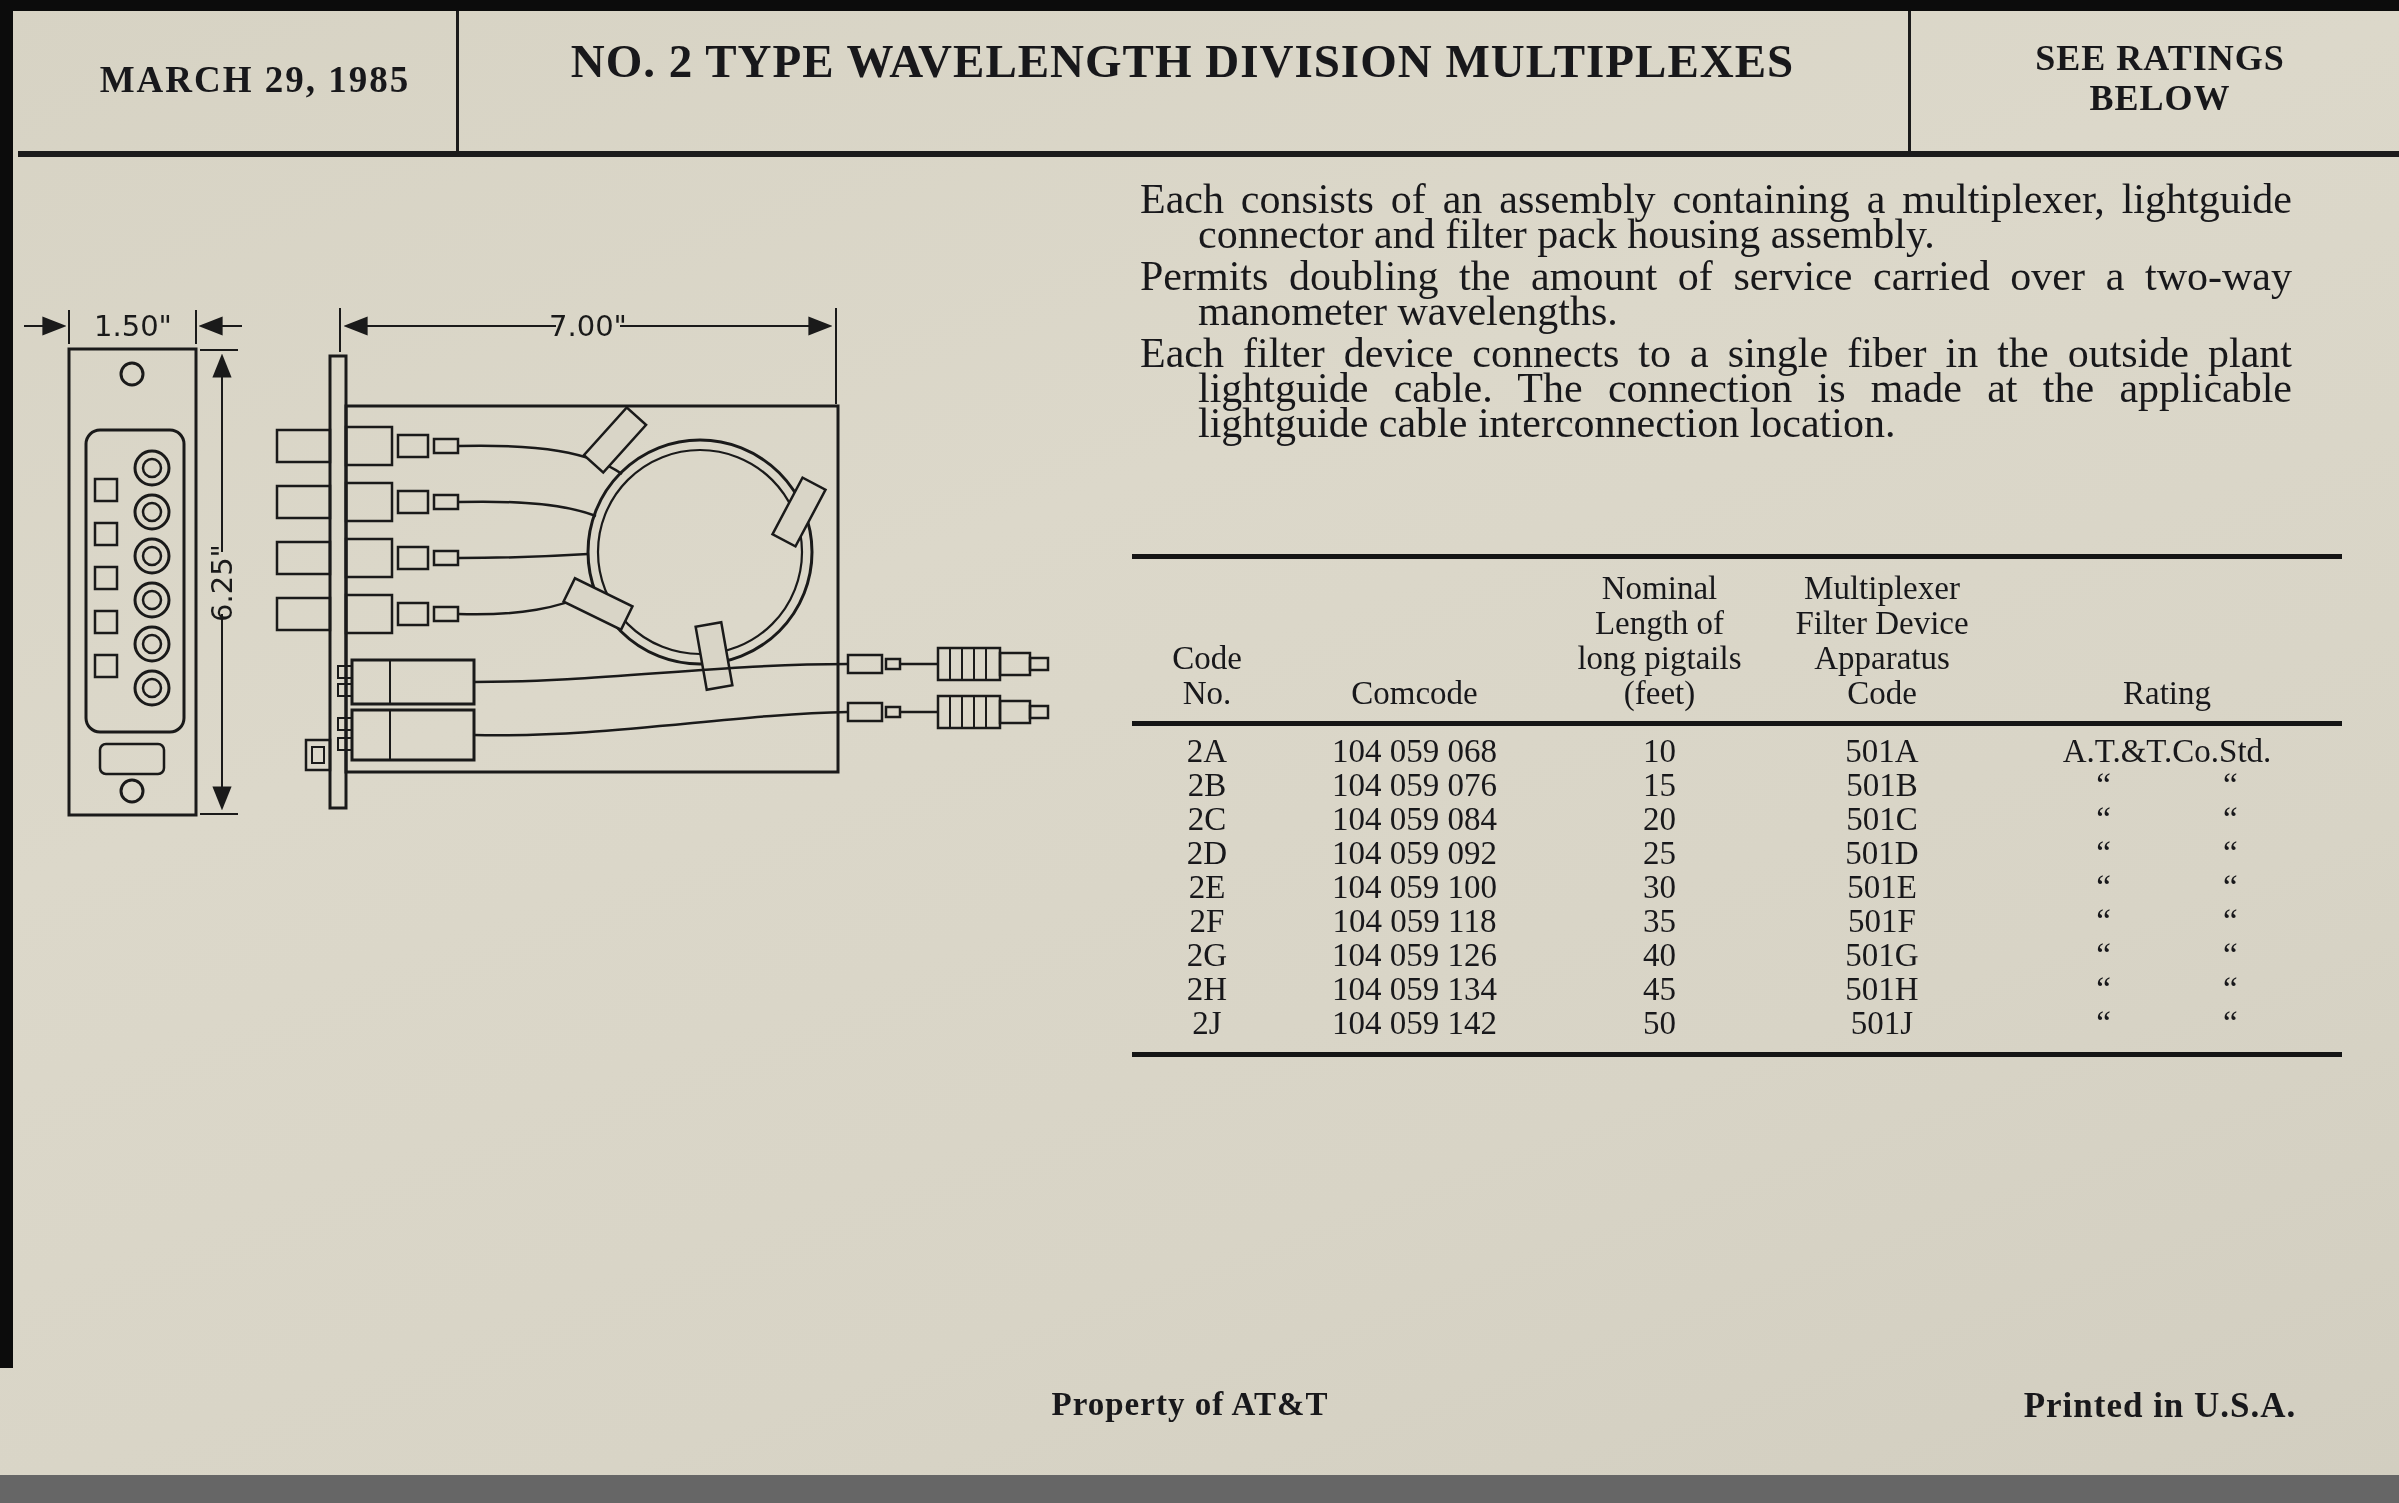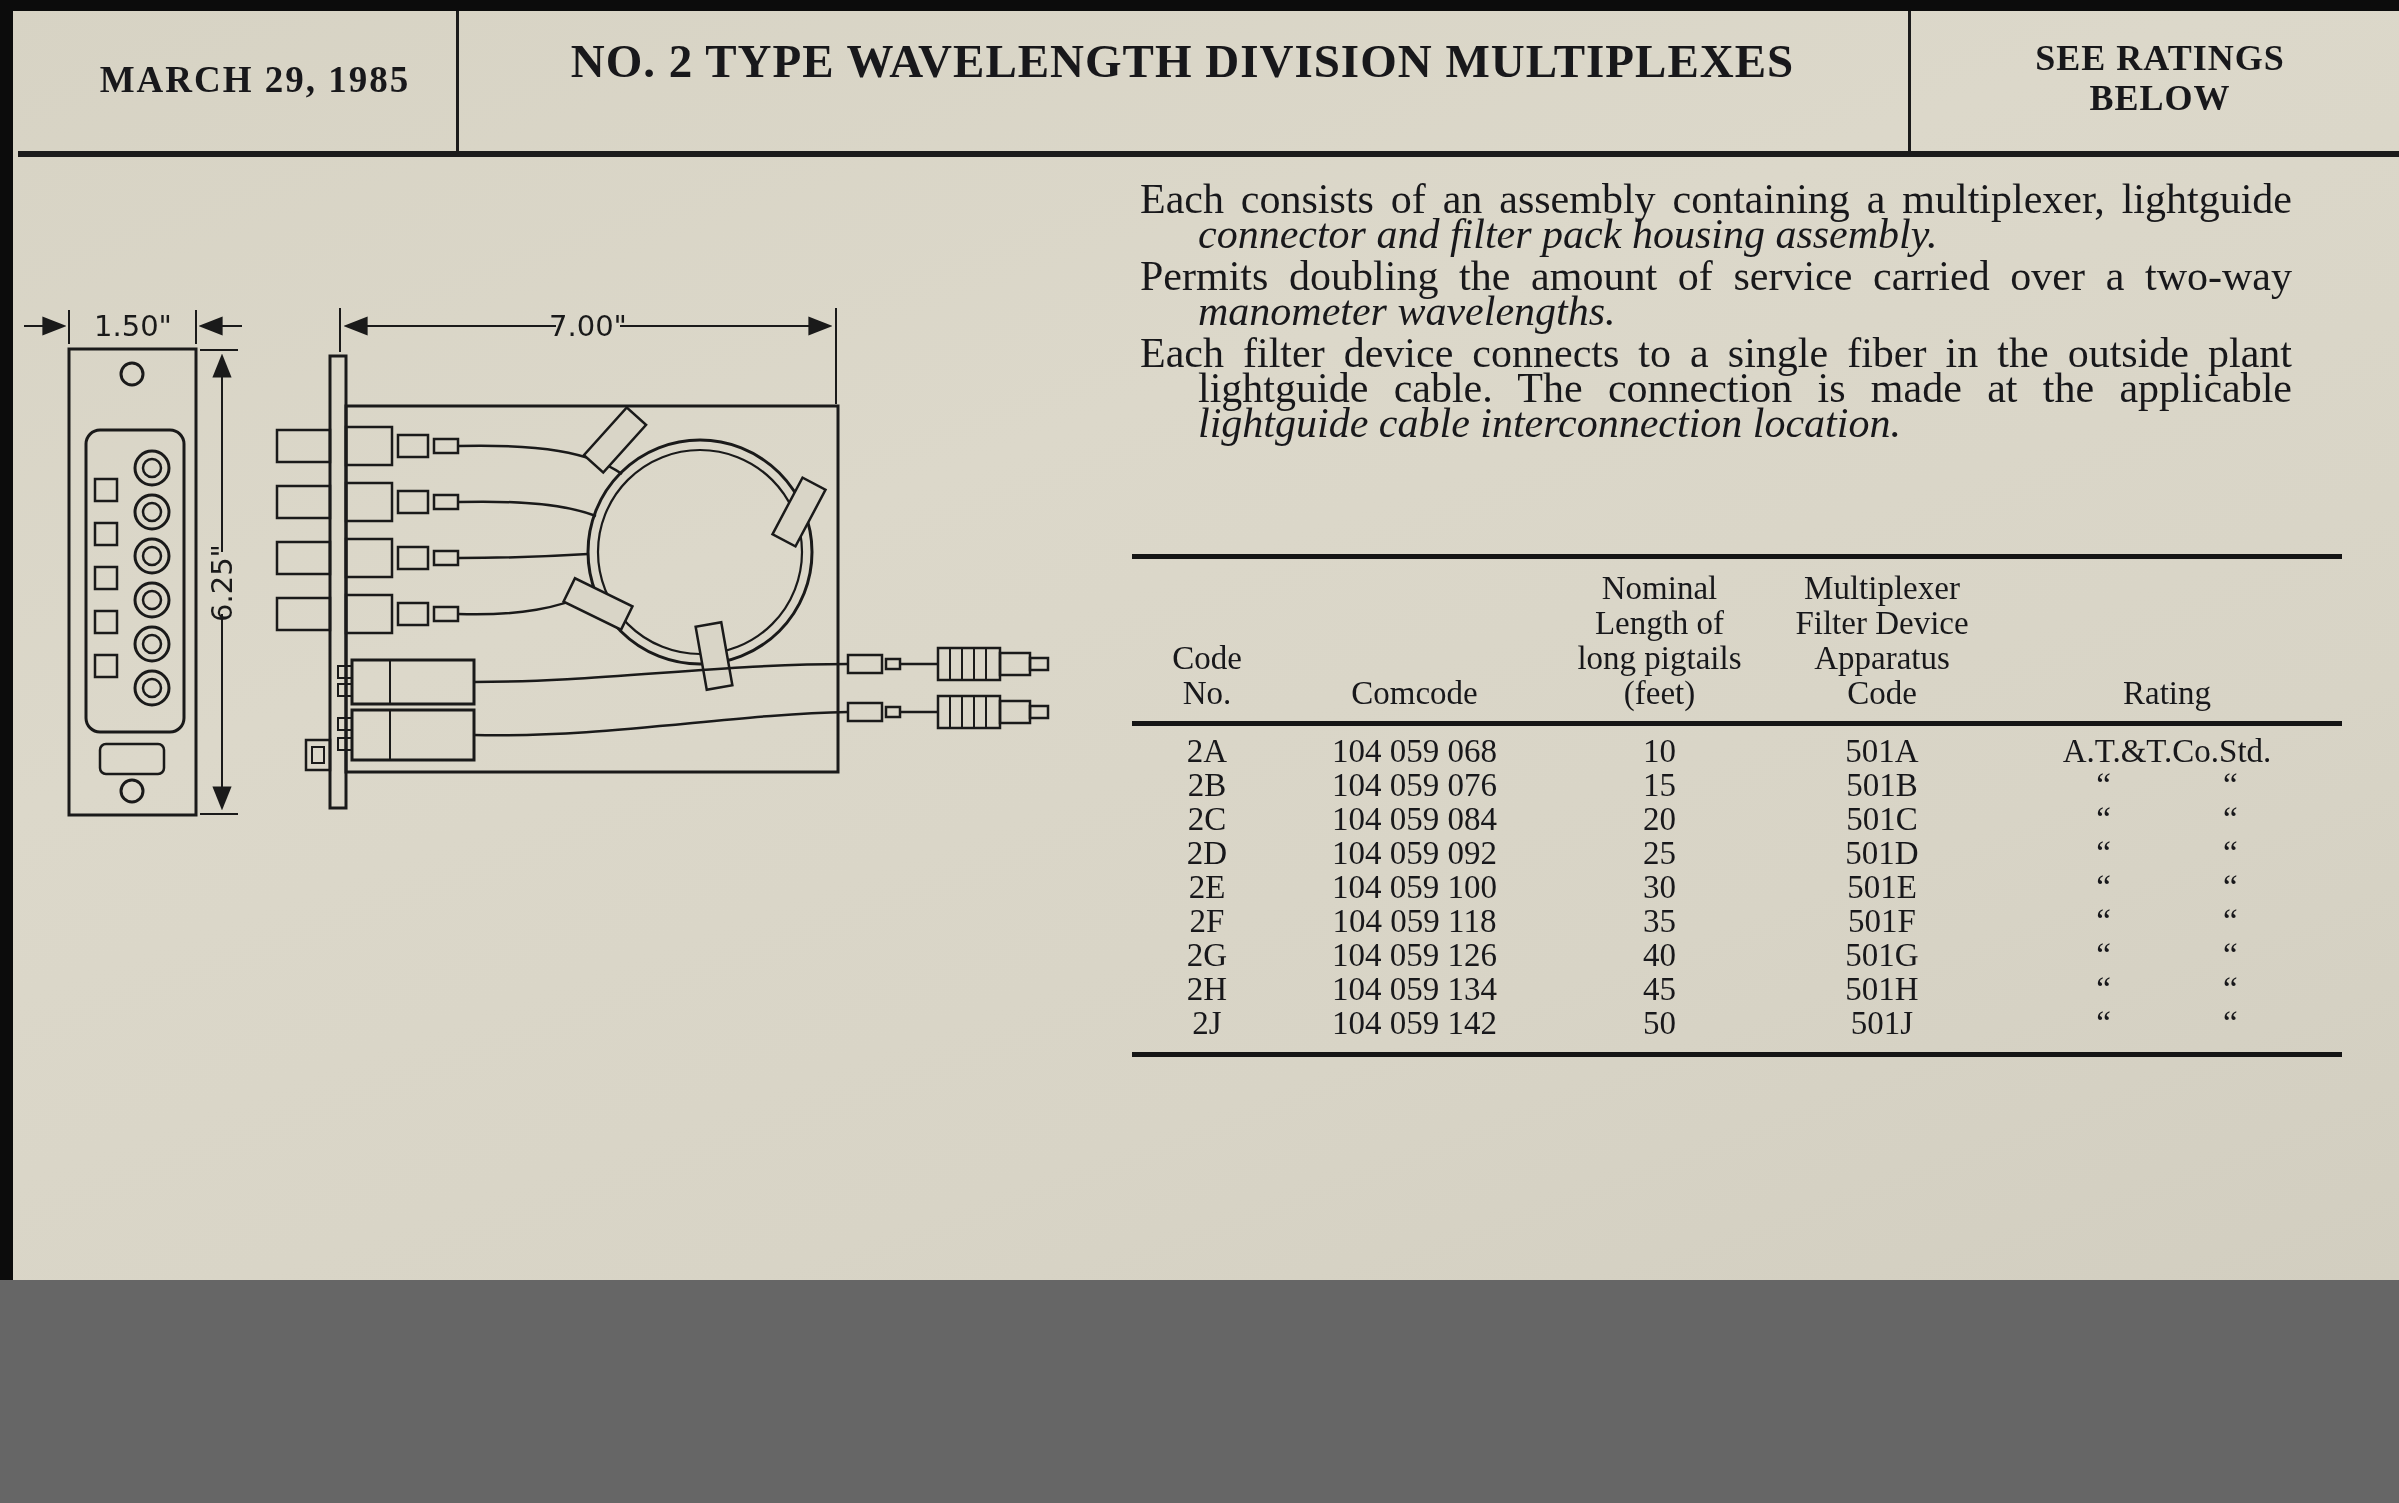--- a/index.html
+++ b/index.html
@@ -1,18 +1,18 @@
 <!DOCTYPE html>
 <html><head>
 <meta charset="utf-8">
 <style>
   * { margin:0; padding:0; box-sizing:border-box; }
   html,body { background:#666; }
   .page {
-    position:relative; width:2399px; height:1280px; overflow:hidden;
+    position:relative; width:2399px; height:1475px; overflow:hidden;
     background:linear-gradient(160deg,#d7d3c4 0%,#dcd8ca 38%,#d8d4c6 72%,#d2cec0 100%);
     font-family:"Liberation Serif","DejaVu Serif",serif; color:#18181b;
   }
   
   .edge-top   { position:absolute; left:0; top:0; width:2399px; height:11px; background:#0c0c0c; }
   .edge-left  { position:absolute; left:0; top:0; width:13px; height:1368px; background:#0c0c0c; }
   .edge-bottom{ position:absolute; left:545px; top:1480px; width:1854px; height:23px; background:#26261b; }
   .edge-bottom-small { position:absolute; left:88px; top:1491px; width:105px; height:12px; background:#26261b; }
   .edge-notch { position:absolute; background:#c9c5b5; }
   .n1 { left:955px; top:1480px; width:26px; height:9px; }
@@ -22,21 +22,21 @@
   .h-title { position:absolute; left:470px; top:34px; width:1425px; text-align:center; font-weight:bold; font-size:47px; letter-spacing:1px; }
   .h-note  { position:absolute; left:1930px;top:38px; width:460px;  text-align:center; font-weight:bold; font-size:36px; line-height:40px; letter-spacing:1px; }
   .vline   { position:absolute; top:10px; width:3px; height:141px; background:#1b1b1b; }
   .v1 { left:456px; } .v2 { left:1908px; }
   .hrule   { position:absolute; left:18px; top:151px; width:2381px; height:6px; background:#1b1b1b; }
   
   .desc { position:absolute; left:1140px; top:182px; width:1152px; font-size:42px; line-height:35px; }
   .para { margin-bottom:7px; }
   .para .line { text-align:justify; text-align-last:justify; }
   .para .line.cont { padding-left:58px; }
-  .para .line.last { text-align-last:left;font-style:italic; }
+  .para .line.last { text-align-last:left; }
   
   .rtable { position:absolute; left:1132px; top:554px; width:1210px; font-size:33px; }
   .rule   { height:5px; background:#151515; }
   .thead  { display:flex; align-items:flex-end; padding:12px 0 10px; line-height:35px; font-weight:normal; }
   .tcell  { flex:none; text-align:center; }
   .c1{width:150px}.c2{width:265px}.c3{width:225px}.c4{width:220px}.c5{width:350px}
   .tbody  { padding:8px 0 12px; }
   .trow   { display:flex; line-height:34px;align-items:flex-end; }
   .c5.ditto { display:flex; justify-content:center; gap:112px; }
   

